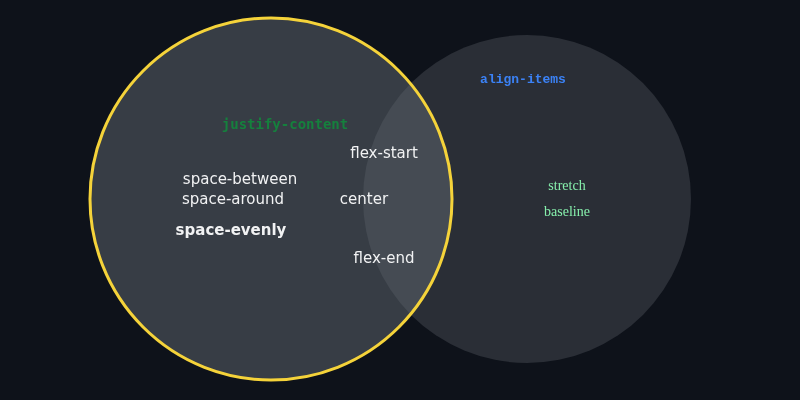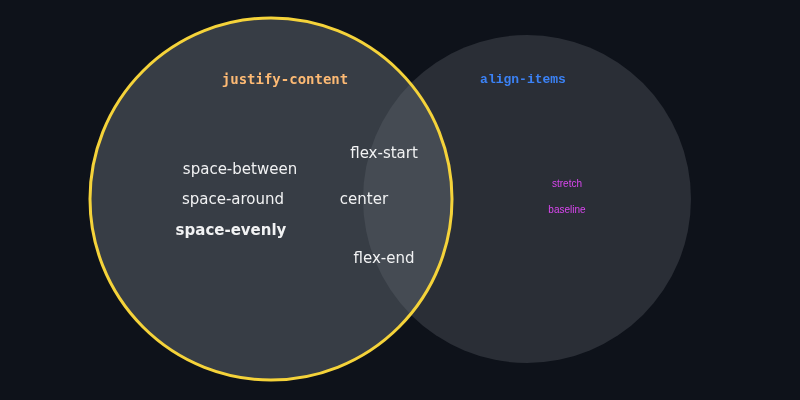--- a/index.html
+++ b/index.html
@@ -7,52 +7,52 @@
       width: 800px; height: 400px; overflow: hidden;
       background: #0e121a; position: relative;
     }
     svg.venn { position: absolute; left: 0; top: 0; }
     .label {
       position: absolute; white-space: nowrap;
       transform: translateX(-50%);
     }
     .title-left {
       font-family: "DejaVu Sans Mono", monospace; font-weight: bold;
-      font-size: 14px; color: #fdba74;
+      font-size: 14px; color: #15803d; margin-top: 45px;
     }
     .title-right {
       font-family: Liberation Mono, monospace; font-weight: bold;
       font-size: 13px; color: #3b82f6;
     }
     .item {
       font-family: "DejaVu Sans", sans-serif; font-size: 15px; color: #f1f2f3;
     }
     .item-dim {
-      font-family: Liberation Sans, sans-serif; font-size: 10px; color: #d946ef;
+      font-family: Liberation Serif, serif; font-size: 14px; color: #86efac;
     }
   </style>
 </head>
 <body>
 
 <svg class="venn" width="800" height="400">
   <defs>
     <clipPath id="clipRight">
       <circle cx="527" cy="199" r="164"></circle>
     </clipPath>
   </defs>
   <circle cx="527" cy="199" r="164" fill="#2a2e36"></circle>
   <circle cx="271" cy="199" r="181" fill="#373d45"></circle>
   <circle cx="271" cy="199" r="181" fill="#454b53" clip-path="url(#clipRight)"></circle>
   <circle cx="271" cy="199" r="181" fill="none" stroke="#f5d33a" stroke-width="3"></circle>
 </svg>
 
 <div class="label title-left" style="left:285px; top:71px;">justify-content</div>
 <div class="label title-right" style="left:523px; top:72px;">align-items</div>
 
-<div class="label item" style="left:240px; top:160px;">space-between</div>
+<div class="label item" style="left:240px; top:170px;">space-between</div>
 <div class="label item" style="left:233px; top:190px;text-align:center;">space-around</div>
 <div class="label item" style="left:231px; top:221px;font-weight:bold;">space-evenly</div>
 
 <div class="label item" style="left:384px; top:144px;">flex-start</div>
 <div class="label item" style="left:364px; top:190px;">center</div>
 <div class="label item" style="left:384px; top:221px;margin-top:28px;">flex-end</div>
 
 <div class="label item-dim" style="left:567px; top:178px;">stretch</div>
 <div class="label item-dim" style="left:567px; top:204px;">baseline</div>
 

